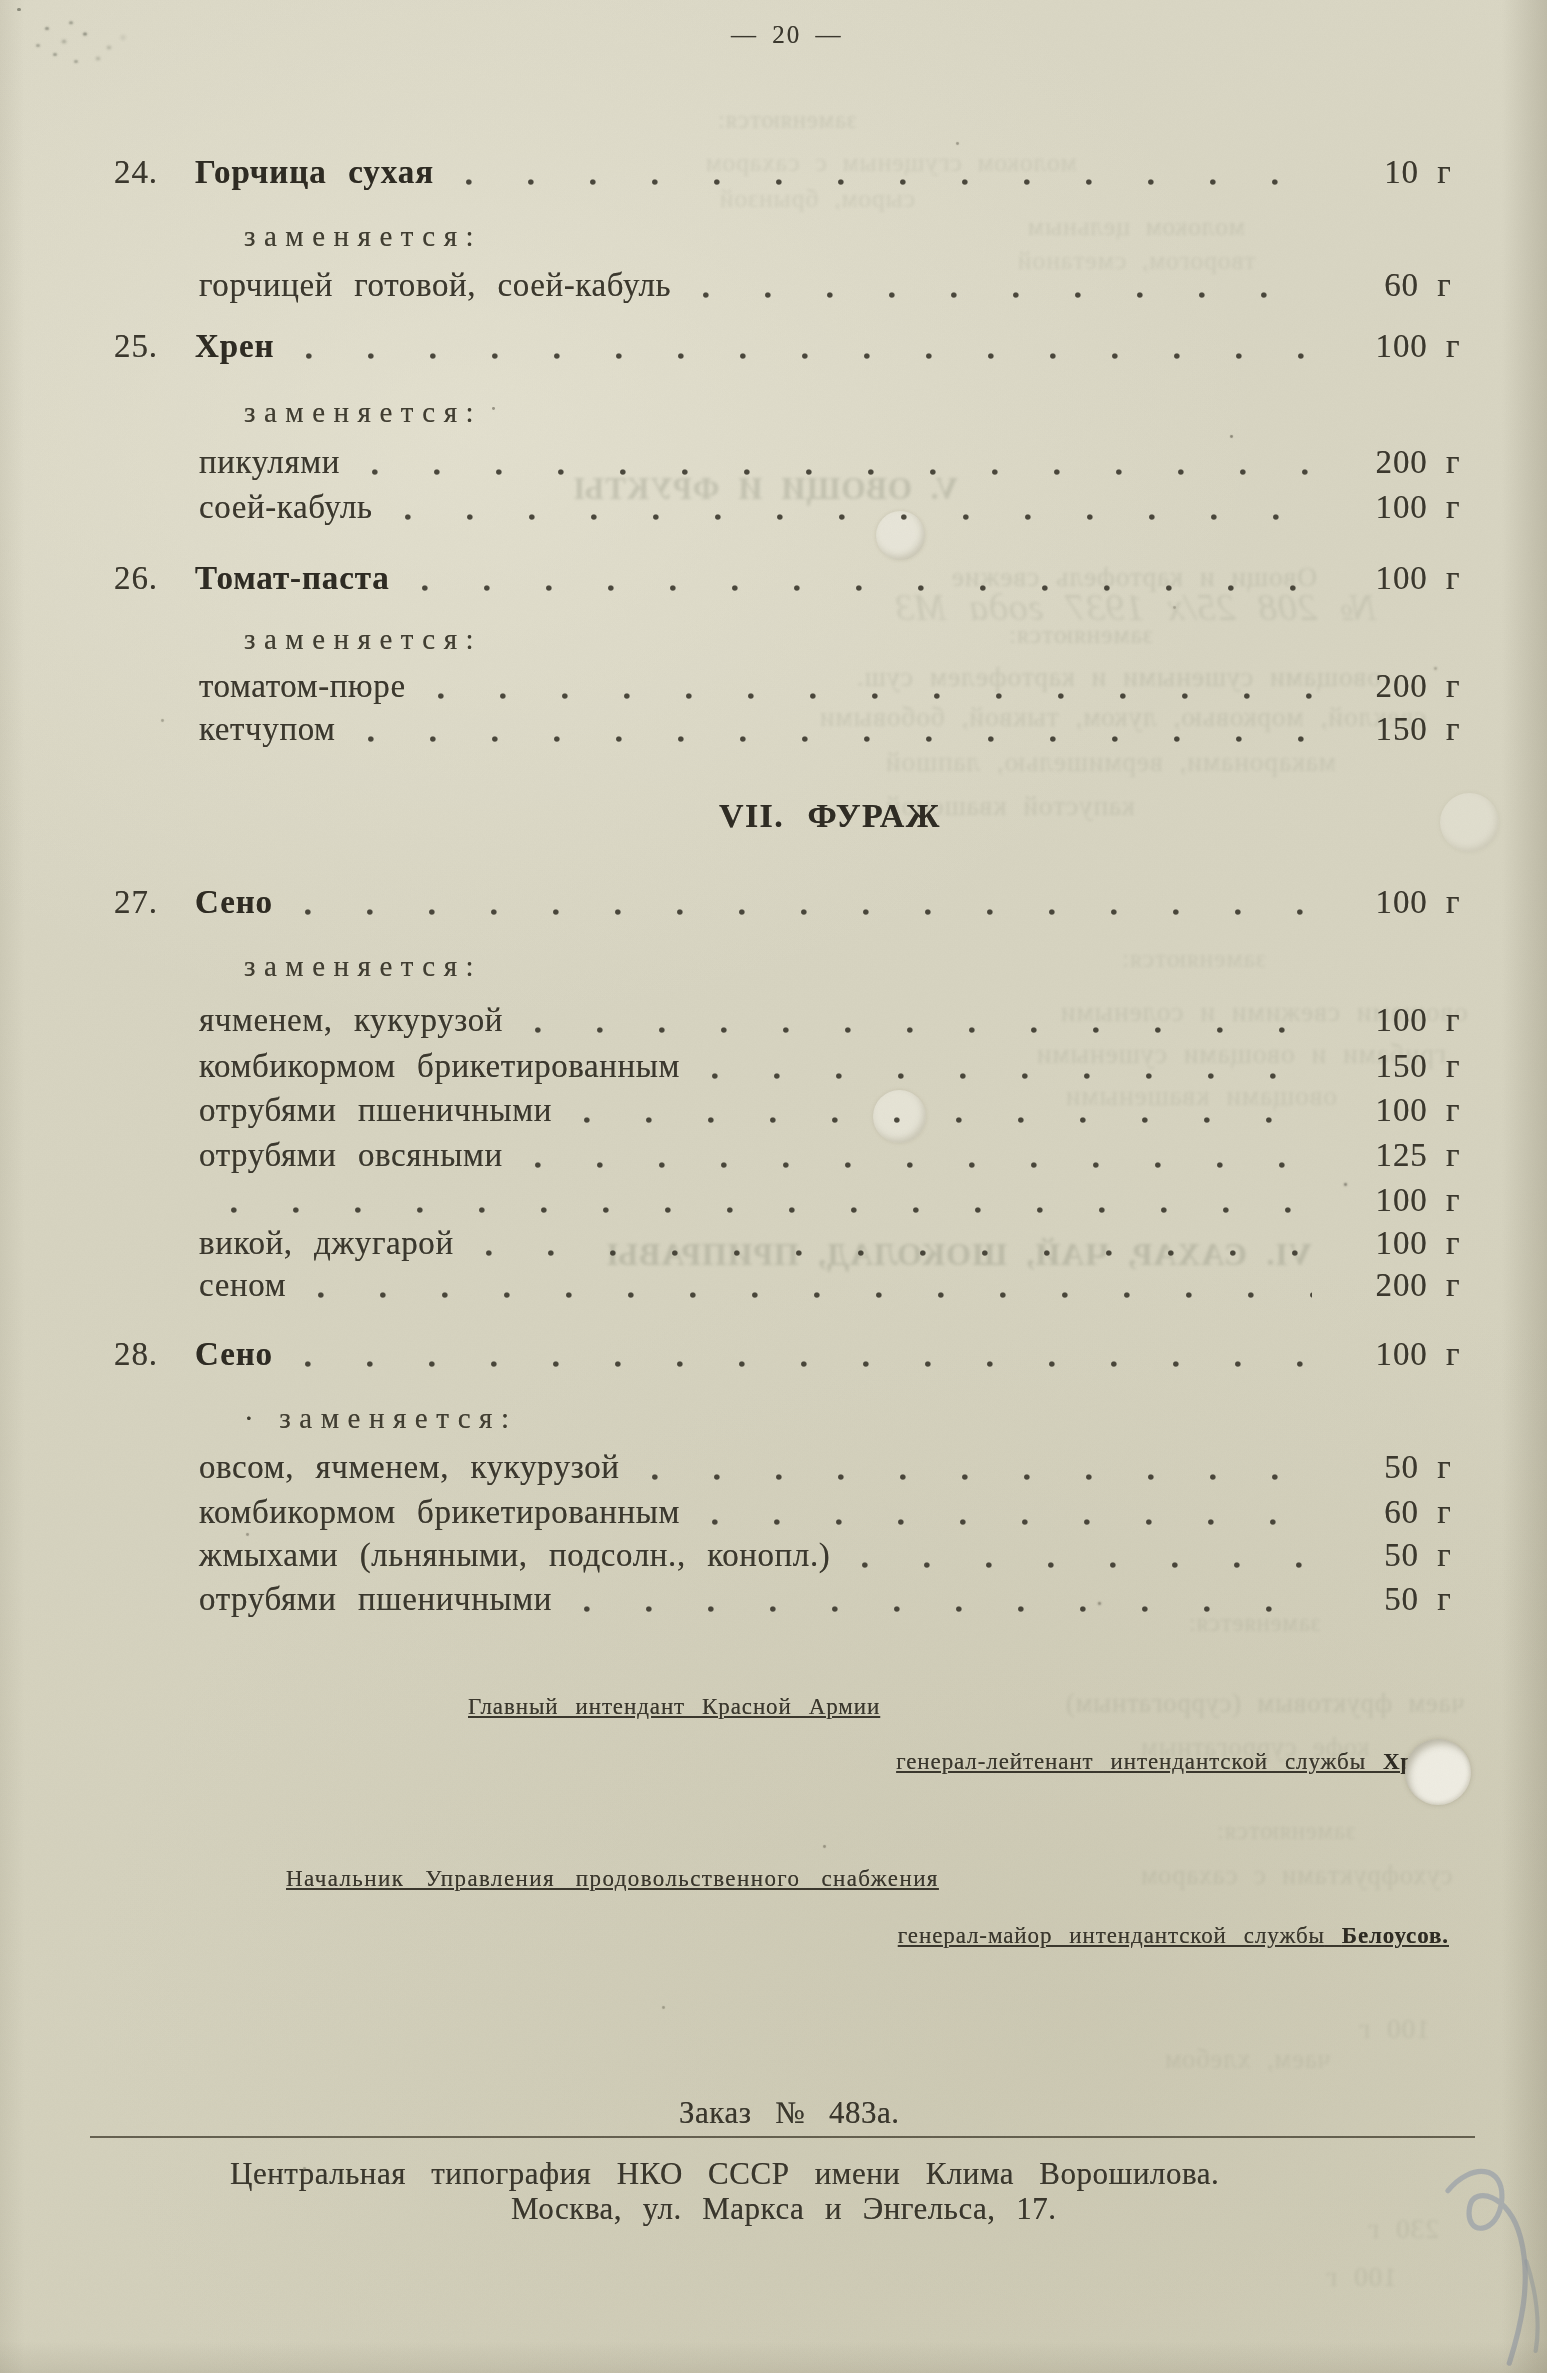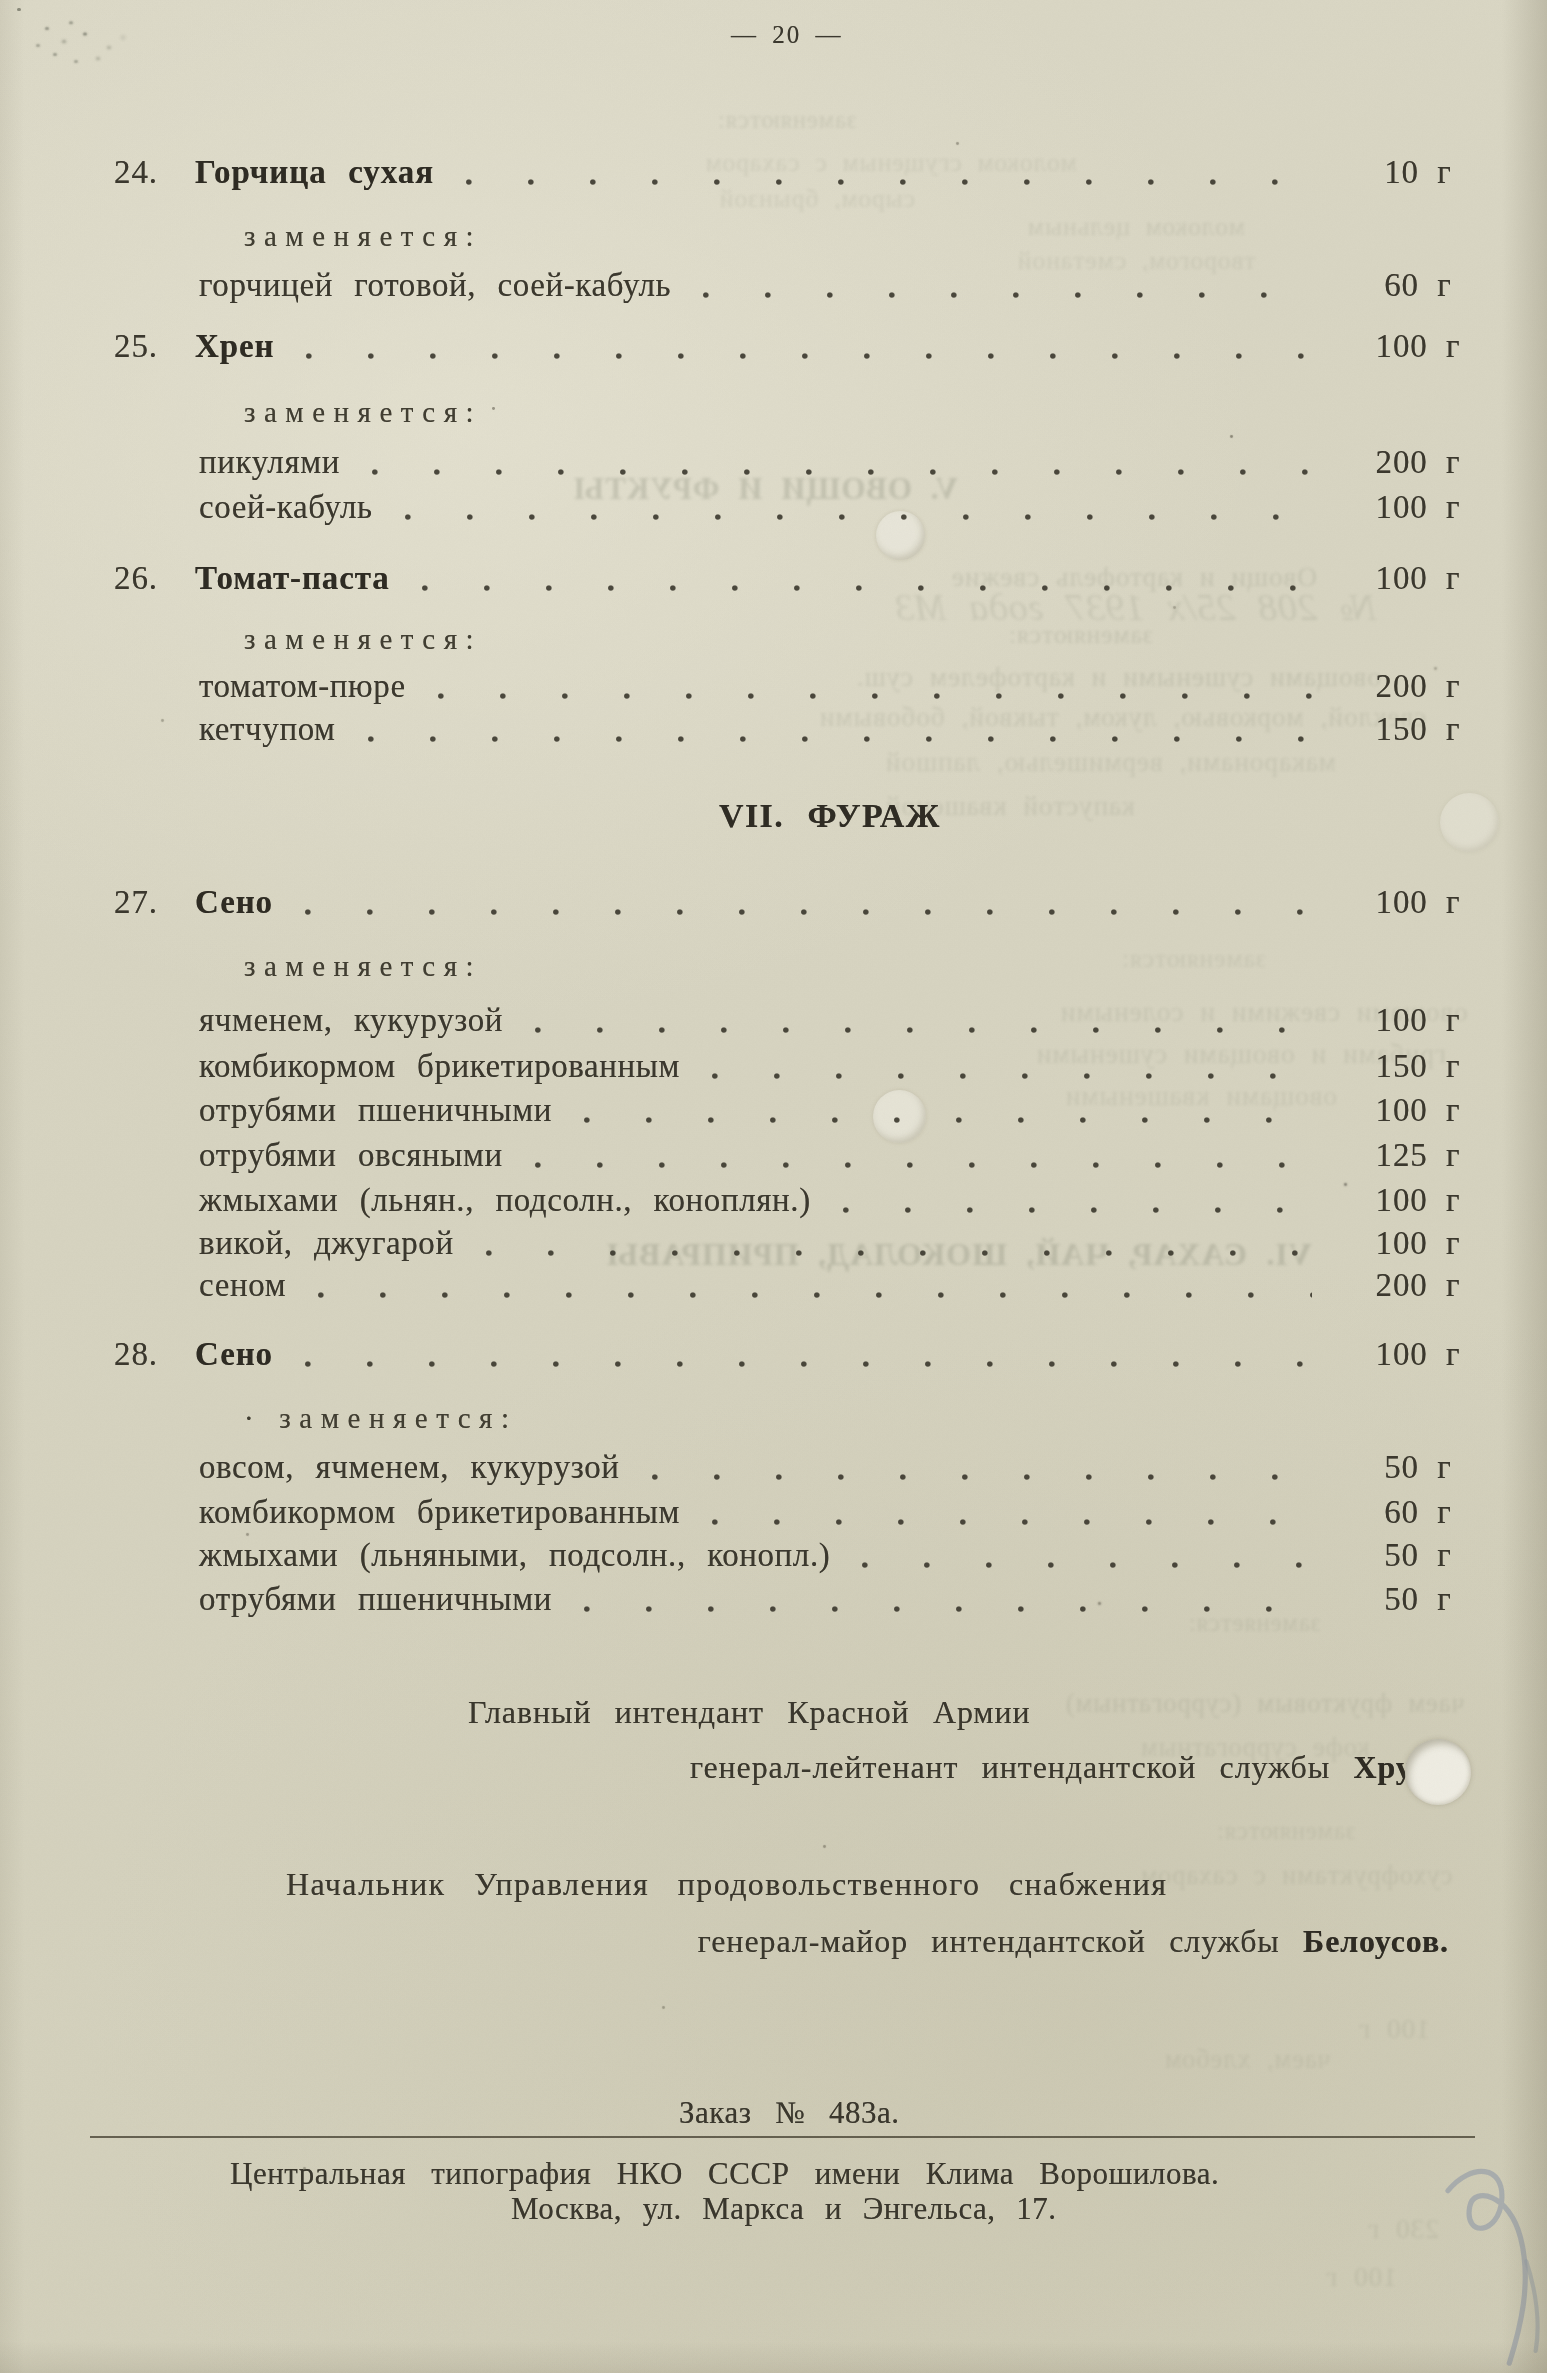--- a/index.html
+++ b/index.html
@@ -25,21 +25,21 @@
   .row.item .lbl{font-weight:bold;color:#2d2a22;letter-spacing:0.9px;}
   .row.sub{padding-left:85px;}
   .row.zam{padding-left:130px;text-align:center;}
   .row.zam .lbl{font-size:29px;letter-spacing:8.5px;word-spacing:.05em;color:#403d31;}
   .leader{flex:1;align-self:flex-end;height:8.5px;margin:0 34px 7.6px 32px;
     background-image:radial-gradient(circle at 2.8px 4.3px, rgba(52,49,39,.88) 2.2px, rgba(52,49,39,0) 3.4px);
     background-size:62px 8.5px;background-repeat:repeat-x;}
   .val{min-width:144px;text-align:center;word-spacing:.28em;letter-spacing:0.9px;white-space:nowrap;}
   .section-heading{font-weight:bold;font-size:34px;letter-spacing:1.4px;word-spacing:.4em;color:#2e2b23;}
   .pagenum{font-size:25px;letter-spacing:1.9px;word-spacing:.25em;color:#3a372d;}
-  .sig{font-size:32px;word-spacing:.45em;letter-spacing:0.9px;}
+  .sig{font-size:23px;word-spacing:.45em;letter-spacing:0.9px;text-decoration:underline;}
   .sig .bold-name{font-weight:bold;color:#2d2a22;}
   .imprint{font-size:31px;word-spacing:.5em;letter-spacing:0.5px;}
   .rule{position:absolute;height:1.9px;background:rgba(72,68,53,.8);z-index:3;}
   
   .ghost{position:absolute;transform:scaleX(-1);filter:blur(1.5px);color:#5a604e;
          white-space:nowrap;z-index:1;letter-spacing:0.9px;word-spacing:.3em;}
   .ghost.b{font-weight:bold;}
   .ghost.i{font-style:italic;}
   
   .hole{position:absolute;border-radius:50%;background:#eae8dc;z-index:2;
@@ -184,21 +184,20 @@
     <span class="lbl">отрубями пшеничными</span>
     <span class="leader"></span>
     <span class="val">100 г</span>
   </div>
   <div class="row sub" style="top:1133px">
     <span class="lbl">отрубями овсяными</span>
     <span class="leader"></span>
     <span class="val">125 г</span>
   </div>
   <div class="row sub" style="top:1178px">
-    <span class="lbl">жмыхами (льнян., подсолн., коноплян.)</span>
     <span class="leader"></span>
     <span class="val">100 г</span>
   </div>
   <div class="row sub" style="top:1221px">
     <span class="lbl">викой, джугарой</span>
     <span class="leader"></span>
     <span class="val">100 г</span>
   </div>
   <div class="row sub" style="top:1263px">
     <span class="lbl">сеном</span>

